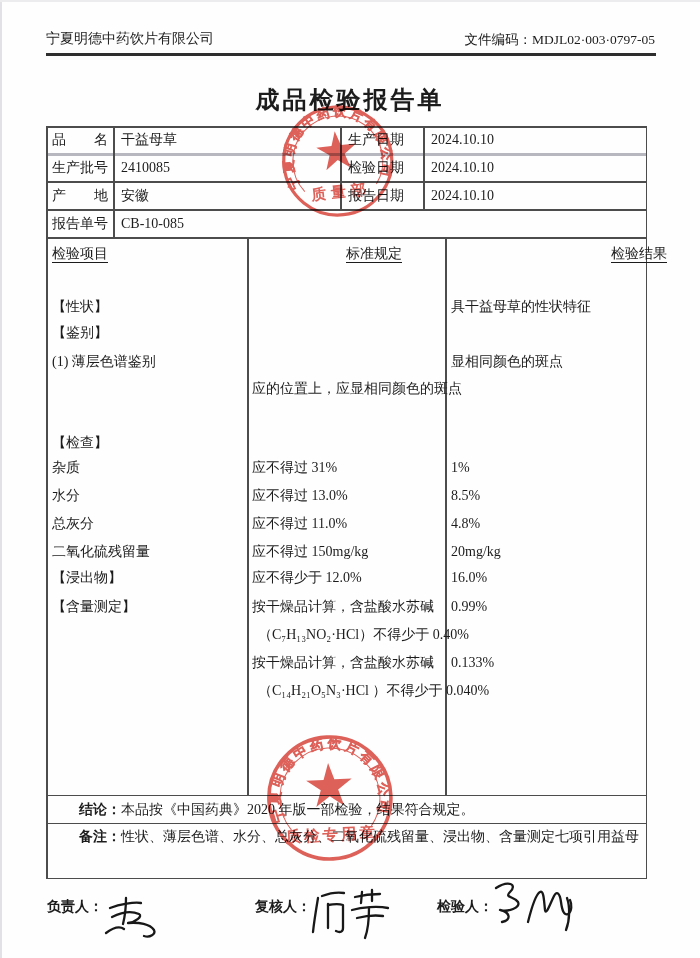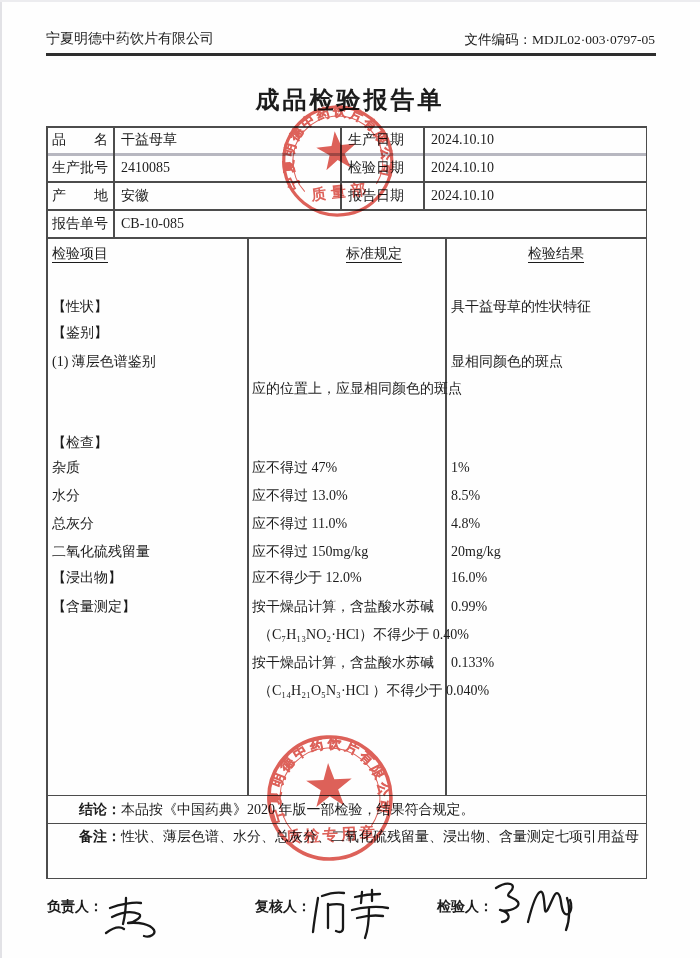--- a/index.html
+++ b/index.html
@@ -14,21 +14,21 @@
   .hl{position:absolute;height:1.5px;background:#4c4c4c;}
   .hl-light{position:absolute;height:2.5px;background:#b7b7c0;}
   .vl{position:absolute;width:1.5px;background:#4c4c4c;}
   .company{position:absolute;left:46px;top:30px;font-size:14px;}
   .doccode{position:absolute;right:45px;top:31px;font-size:13.5px;}
   .hrule{position:absolute;left:46px;top:53px;width:610px;height:2.5px;background:#2e2e2e;}
   .title{position:absolute;left:0;top:84px;width:700px;text-align:center;
          font-size:24px;font-weight:bold;letter-spacing:3px;}
   .colhead{font-weight:normal;text-decoration:underline;text-underline-offset:4px;}
   .center-c2{left:247px;width:198px;text-align:center;}
-  .center-c3{left:445px;width:222px;text-align:center;}
+  .center-c3{left:445px;width:222px;text-align:right;}
   .b{font-weight:bold;}
   .stamp{position:absolute;opacity:.85;mix-blend-mode:multiply;}
   .stamp svg *{stroke:var(--stamp-color);}
   .stamp .sfill{fill:var(--stamp-color);stroke:none;}
   .stamp .sring{fill:none;stroke:var(--stamp-color);}
   .stamp text{fill:var(--stamp-color);stroke:none;font-family:"Liberation Serif","DejaVu Serif",serif;}
   .sig{position:absolute;}
   .sig path{fill:none;stroke:#181818;stroke-width:2.3;stroke-linecap:round;stroke-linejoin:round;}
 </style>
 </head>
@@ -87,21 +87,21 @@
 
   <div class="line" style="left:52px;top:322px;">【鉴别】</div>
 
   <div class="line" style="left:52px;top:351px;">(1) 薄层色谱鉴别</div>
   <div class="line" style="left:451px;top:351px;">显相同颜色的斑点</div>
   <div class="line" style="left:252px;top:378px;">应的位置上，应显相同颜色的斑点</div>
 
   <div class="line" style="left:52px;top:432px;">【检查】</div>
 
   <div class="line" style="left:52px;top:457px;">杂质</div>
-  <div class="line" style="left:252px;top:457px;">应不得过 47%</div>
+  <div class="line" style="left:252px;top:457px;">应不得过 31%</div>
   <div class="line" style="left:451px;top:457px;">1%</div>
 
   <div class="line" style="left:52px;top:485px;">水分</div>
   <div class="line" style="left:252px;top:485px;">应不得过 13.0%</div>
   <div class="line" style="left:451px;top:485px;">8.5%</div>
 
   <div class="line" style="left:52px;top:513px;">总灰分</div>
   <div class="line" style="left:252px;top:513px;">应不得过 11.0%</div>
   <div class="line" style="left:451px;top:513px;">4.8%</div>
 

